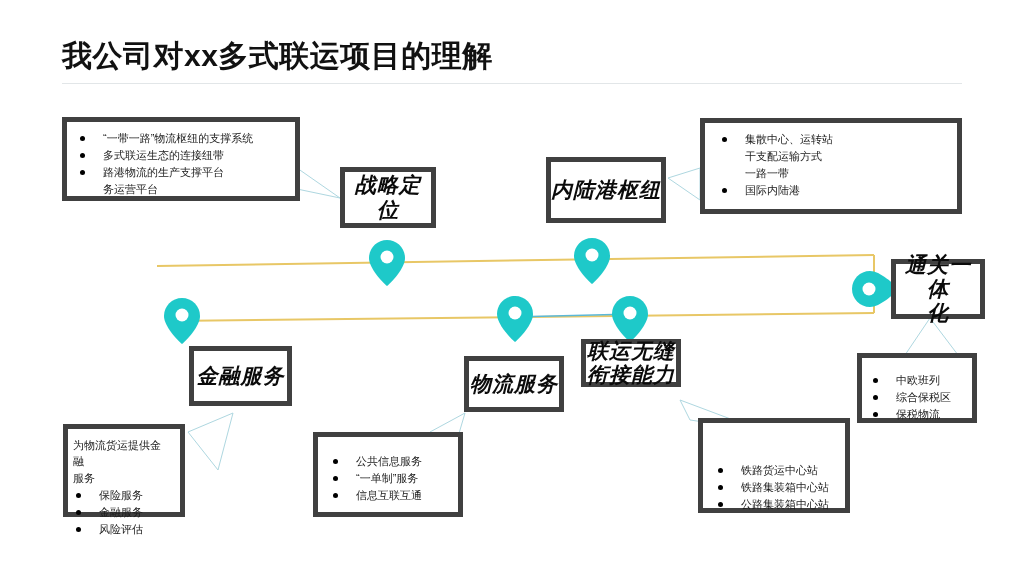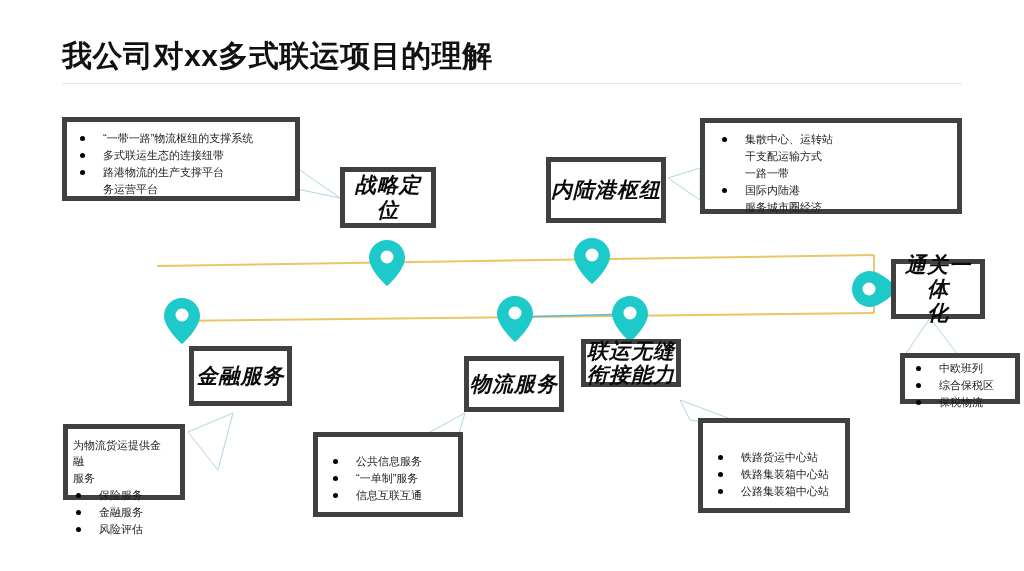--- a/index.html
+++ b/index.html
@@ -168,21 +168,20 @@
       <li class="nb">务运营平台</li>
     </ul>
   </div>
 
   <div class="box detail-box" style="left:700px; top:118px; width:262px; height:96px; padding-left:14px;">
     <ul class="bul">
       <li>集散中心、运转站</li>
       <li class="nb">干支配运输方式</li>
       <li class="nb">一路一带</li>
       <li>国际内陆港</li>
-      <li class="nb">服务城市圈经济</li>
     </ul>
   </div>
 
   <div class="box label-box" style="left:340px; top:167px; width:96px; height:61px;">
     <span class="lb-text">战略定位</span>
   </div>
 
   <div class="box label-box" style="left:546px; top:157px; width:120px; height:66px;">
     <span class="lb-text">内陆港枢纽</span>
   </div>
@@ -202,47 +201,47 @@
     <span class="lb-text">物流服务</span>
   </div>
 
   <div class="box label-box" style="left:581px; top:339px; width:100px; height:48px;">
     <span class="lb-text">
       <span>联运无缝</span><br>
       <span>衔接能力</span>
     </span>
   </div>
 
-  <div class="box detail-box" style="left:63px; top:424px; width:122px; height:76px; padding-left:5px;">
+  <div class="box detail-box" style="left:63px; top:424px; width:122px; height:93px; padding-left:5px;">
     <div class="plain-line">为物流货运提供金融</div>
     <div class="plain-line">服务</div>
     <ul class="bul">
       <li>保险服务</li>
       <li>金融服务</li>
       <li>风险评估</li>
     </ul>
   </div>
 
   <div class="box detail-box" style="left:313px; top:432px; width:150px; height:85px; padding-top:16px; padding-left:12px;">
     <ul class="bul">
       <li>公共信息服务</li>
       <li>“一单制”服务</li>
       <li>信息互联互通</li>
     </ul>
   </div>
 
-  <div class="box detail-box" style="left:698px; top:418px; width:152px; height:95px; padding-top:26px; padding-left:12px;">
+  <div class="box detail-box" style="left:698px; top:418px; width:152px; height:95px; padding-top:39px; padding-left:12px;">
     <ul class="bul">
       <li>铁路货运中心站</li>
       <li>铁路集装箱中心站</li>
       <li>公路集装箱中心站</li>
     </ul>
   </div>
 
-  <div class="box detail-box" style="left:900px; top:353px; width:120px; height:51px; padding-top:2px; padding-left:8px;">
+  <div class="box detail-box" style="left:857px; top:353px; width:120px; height:70px; padding-top:14px; padding-left:8px;">
     <ul class="bul">
       <li>中欧班列</li>
       <li>综合保税区</li>
       <li>保税物流</li>
     </ul>
   </div>
 
 </div>
 
 </body></html>

